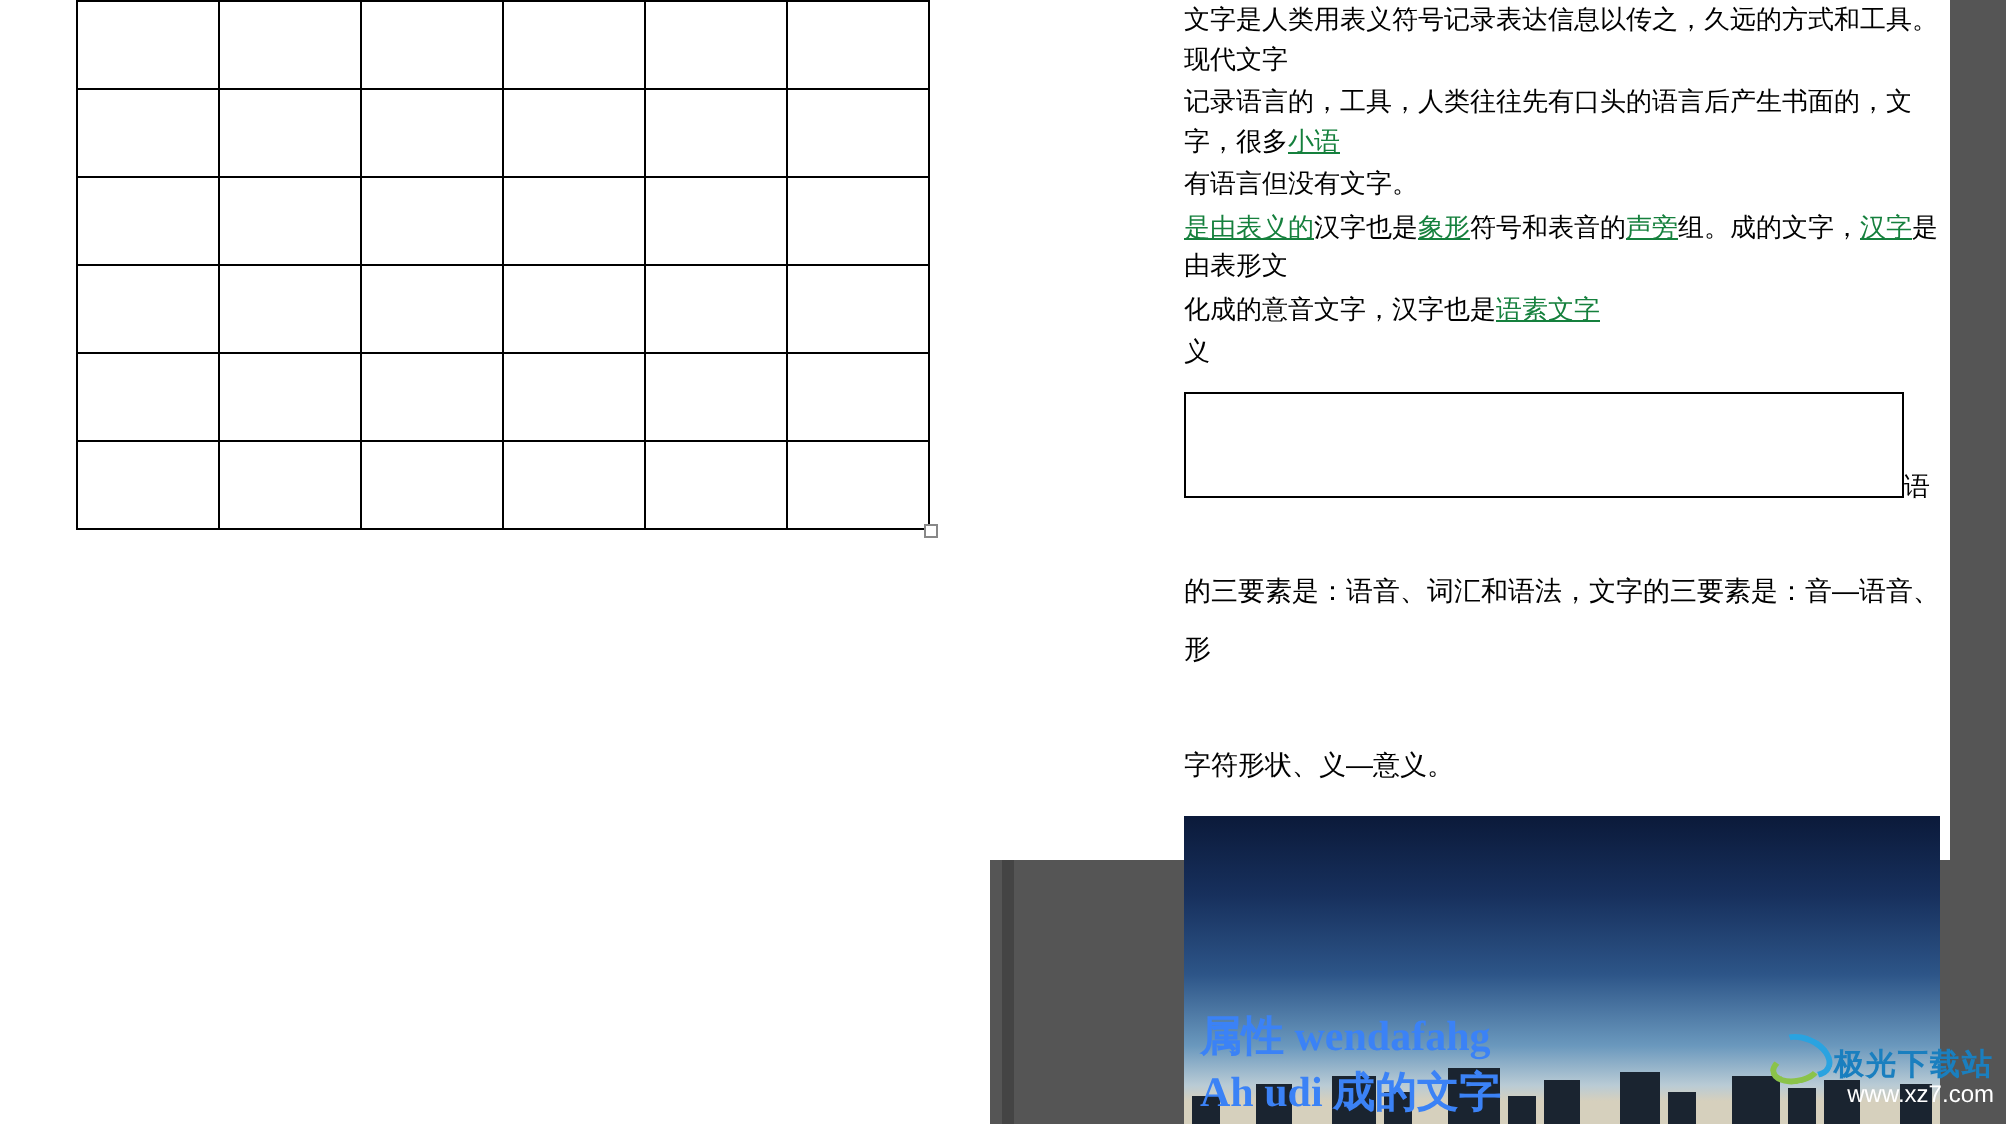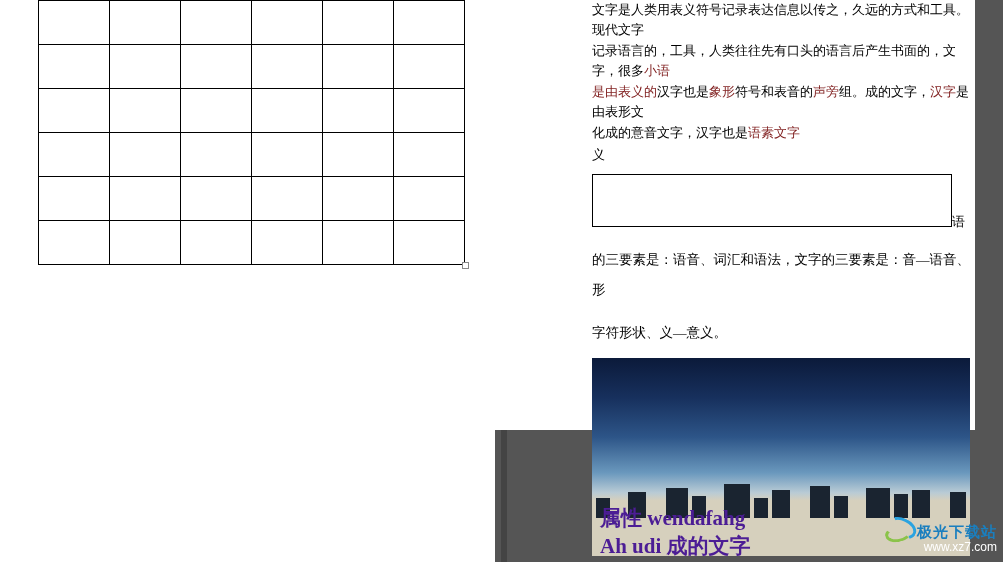--- a/index.html
+++ b/index.html
@@ -59,31 +59,31 @@
   .right-content {
     position: absolute;
     left: 100px;
     top: 0;
     width: 383px;
     font-size: 13px;
     line-height: 1.5;
     color: #000;
   }
   .para { margin-bottom: 2px; }
-  .link { color: #7f1d1d; cursor: pointer; }
+  .link { color: #15803d; text-decoration: underline; cursor: pointer; }
   .text-frame {
     border: 1px solid #000;
     width: 360px;
     height: 53px;
     margin: 8px 0 4px 0;
     display: inline-block;
     vertical-align: bottom;
   }
   .after-frame { display:inline; }
-  .spaced-line { margin-top: 14px; line-height: 2.2; font-size: 13.5px; font-family: Liberation Serif, serif; }
+  .spaced-line { margin-top: 28px; line-height: 2.2; font-size: 13.5px; }
   .photo {
     position: relative;
     width: 378px;
     height: 198px;
     margin-top: 10px;
     overflow: hidden;
   }
   .sky {
     position: absolute; inset: 0;
     background: linear-gradient(to bottom,
@@ -105,21 +105,21 @@
     background: #1a2430;
   }
   .big-text {
     position: absolute;
     left: 108px;
     top: 504px;
     font-family: "SimSun", serif;
     font-size: 21px;
     font-weight: bold;
     line-height: 1.35;
-    color: #4c1d95;
+    color: #3b82f6;
   }
   
   .watermark {
     position: absolute;
     right: 6px;
     bottom: 8px;
     text-align: right;
   }
   .wm-top {
     display: flex;
@@ -229,20 +229,23 @@
 
 <div class="page page-right">
   <div class="right-content">
     <div class="para">
       <span>文字是人类用表义符号记录表达信息以传之，久远的方式和工具。现代文字</span>
     </div>
     <div class="para">
       <span>记录语言的，工具，人类往往先有口头的语言后产生书面的，文字，很多</span><span class="link">小语</span>
     </div>
     <div class="para">
+      <span>有语言但没有文字。</span>
+    </div>
+    <div class="para">
       <span class="link">是由表义的</span><span>汉字也是</span><span class="link">象形</span><span>符号和表音的</span><span class="link">声旁</span><span>组。成的文字，</span><span class="link">汉字</span><span>是由表形文</span>
     </div>
     <div class="para">
       <span>化成的意音文字，汉字也是</span><span class="link">语素文字</span>
     </div>
     <div class="para">
       <span>义</span>
     </div>
 
     <div>

